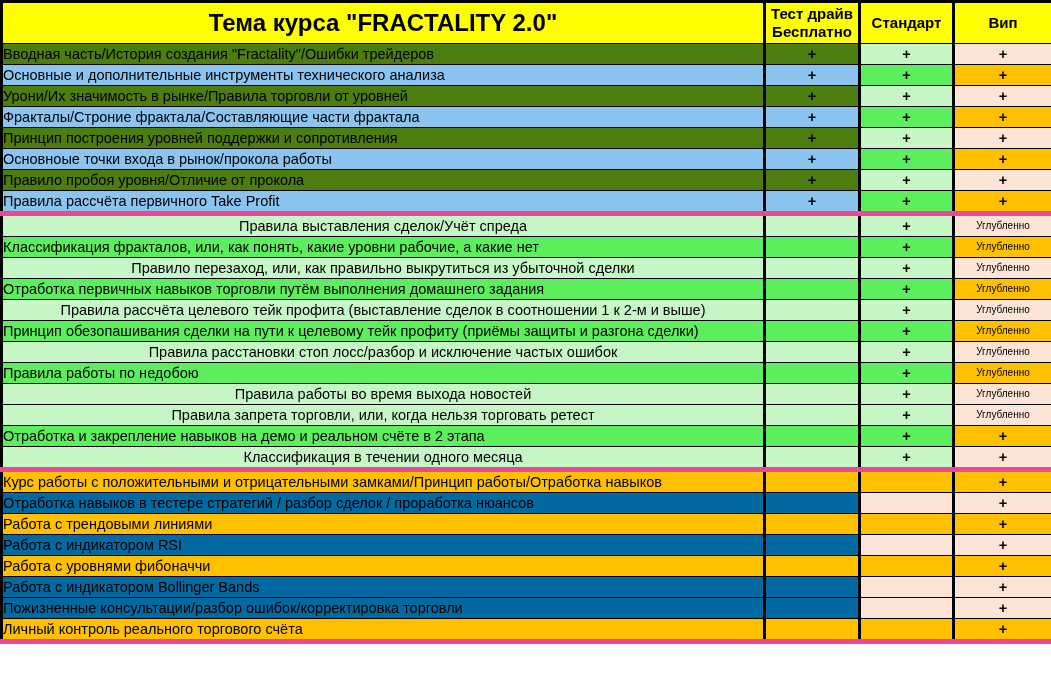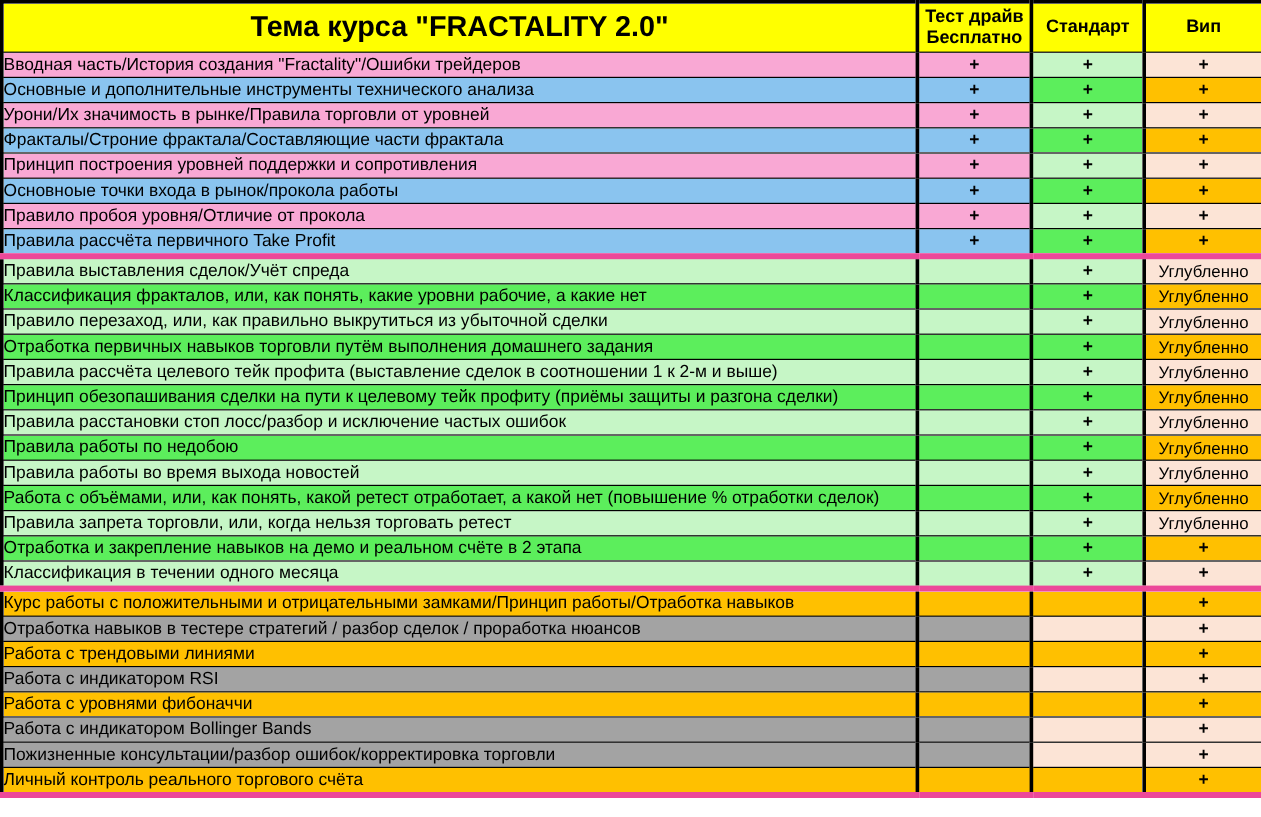--- a/index.html
+++ b/index.html
@@ -24,28 +24,28 @@
   table.course th + th, table.course td + td { border-left:3px solid #000; }
   
   thead th { background:#FFFF00; border-bottom:3px solid #000; height:40px; vertical-align:middle; }
   th.title { font-size:24px; font-weight:bold; text-align:center; }
   th.colhead { font-size:15px; font-weight:bold; text-align:center; line-height:18px; }
   
   tbody td { height:20px; line-height:20px; font-size:14.5px; }
   td.topic { text-align:left; padding-left:4px; }
   td.mark  { text-align:center; }
   td.mark.plus { font-weight:bold; }
-  td.mark.deep { font-size:14px; }
+  td.mark.deep { font-size:10px; }
   tr.sec-end td { border-bottom:5px solid #ec4899; }
   
-  tr.light.sec-blue   td.c-main { background:#f9a8d4; }
+  tr.light.sec-blue   td.c-main { background:#4d7c0f; }
   tr.dark.sec-blue    td.c-main { background:#8AC4EF;margin-top:36px; }
-  tr.light.sec-green  td.c-main { background:#C6F6C6; }
+  tr.light.sec-green  td.c-main { background:#C6F6C6;text-align:center; }
   tr.dark.sec-green   td.c-main { background:#5CEE5C; }
-  tr.light.sec-orange td.c-main { background:#a3a3a3; }
+  tr.light.sec-orange td.c-main { background:#0369a1; }
   tr.dark.sec-orange  td.c-main { background:#FFC000;margin-top:14px; }
   
   tr.light td.c-std { background:#C6F6C6; }
   tr.dark  td.c-std { background:#5CEE5C; }
   tr.light.sec-orange td.c-std { background:#FCE4D6; }
   tr.dark.sec-orange  td.c-std { background:#FFC000; }
   
   tr.light td.c-vip { background:#FCE4D6; }
   tr.dark  td.c-vip { background:#FFC000; }
 </style>
@@ -167,26 +167,20 @@
           <td class="mark c-main"></td>
           <td class="mark c-std plus">+</td>
           <td class="mark c-vip deep">Углубленно</td>
         </tr>
         <tr class="light sec-green">
           <td class="topic c-main">Правила работы во время выхода новостей</td>
           <td class="mark c-main"></td>
           <td class="mark c-std plus">+</td>
           <td class="mark c-vip deep">Углубленно</td>
         </tr>
-        <tr class="dark sec-green">
-          <td class="topic c-main">Работа с объёмами, или, как понять, какой ретест отработает, а какой нет (повышение % отработки сделок)</td>
-          <td class="mark c-main"></td>
-          <td class="mark c-std plus">+</td>
-          <td class="mark c-vip deep">Углубленно</td>
-        </tr>
         <tr class="light sec-green">
           <td class="topic c-main">Правила запрета торговли, или, когда нельзя торговать ретест</td>
           <td class="mark c-main"></td>
           <td class="mark c-std plus">+</td>
           <td class="mark c-vip deep">Углубленно</td>
         </tr>
         <tr class="dark sec-green">
           <td class="topic c-main">Отработка и закрепление навыков на демо и реальном счёте в 2 этапа</td>
           <td class="mark c-main"></td>
           <td class="mark c-std plus">+</td>

